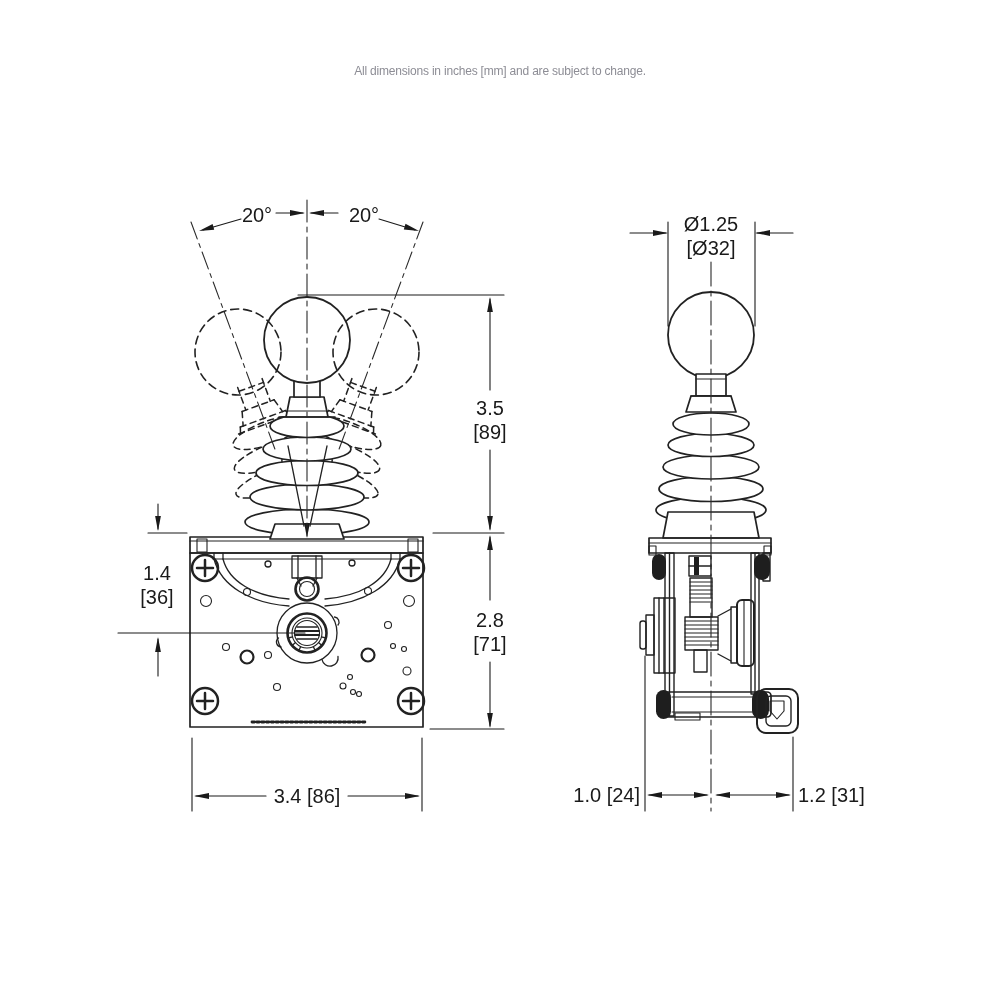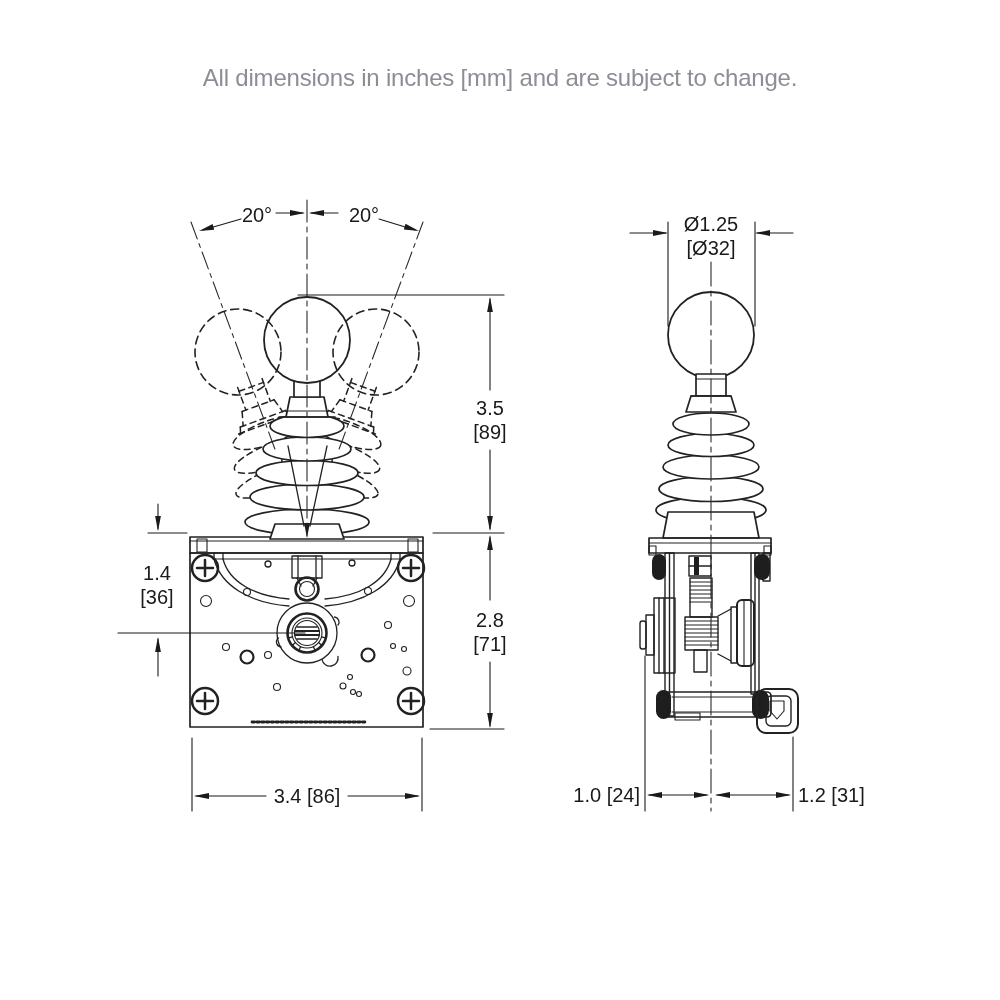--- a/index.html
+++ b/index.html
@@ -1,19 +1,19 @@
 <!DOCTYPE html>
 <html><head>
 <meta charset="utf-8">
 <style>
   html,body{margin:0;padding:0;background:#ffffff;}
   .canvas{position:relative;width:1000px;height:1000px;background:#ffffff;overflow:hidden;
           font-family:"Liberation Sans",sans-serif;}
   .note{position:absolute;top:64px;left:0;width:1000px;text-align:center;
-        font-size:24px;letter-spacing:-0.2px;color:#8d8d95;}
+        font-size:12px;letter-spacing:-0.2px;color:#8d8d95;}
   svg text{font-family:"Liberation Sans",sans-serif;font-size:20px;fill:#1a1a1a;stroke:none;}
   .dim{stroke:#1a1a1a;stroke-width:1.1;}
   .thin{stroke-width:1.1;}
   .t13{stroke-width:1.3;}
   .bold{stroke-width:2.6;}
   .cl{stroke:#2a2a2a;stroke-width:1.1;}
 </style>
 </head>
 <body>
 

